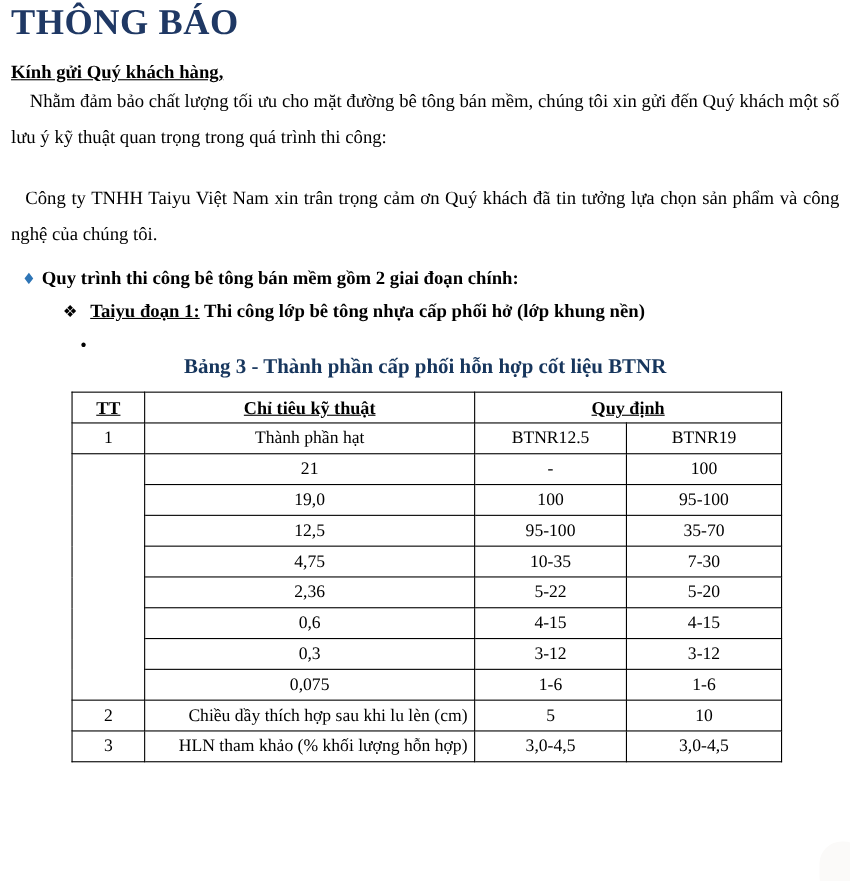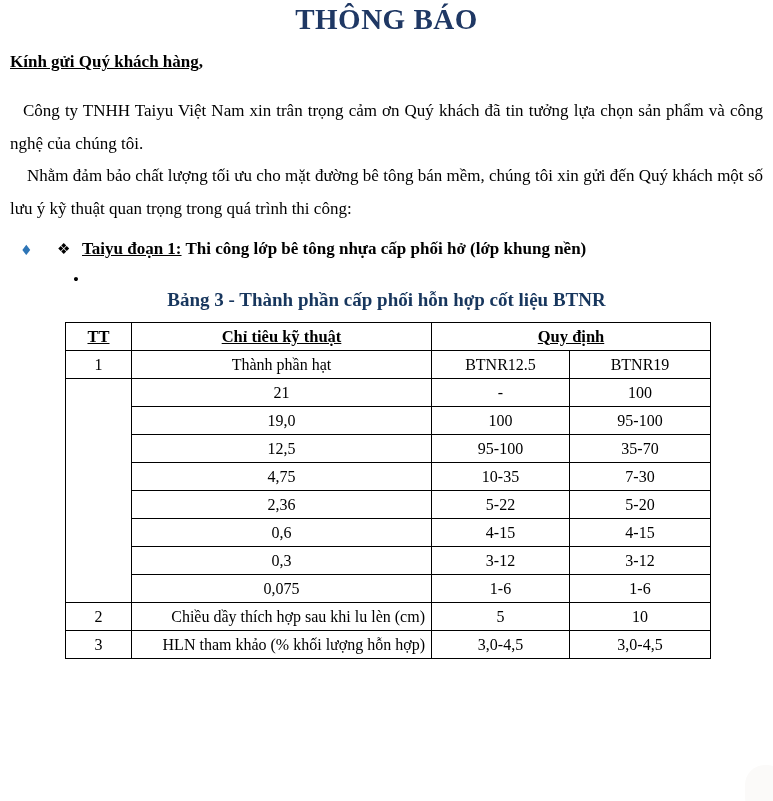--- a/index.html
+++ b/index.html
@@ -7,22 +7,22 @@
   body {
     width: 773px; height: 801px;
     font-family: "Liberation Serif", "DejaVu Serif", serif;
     color: #000000;
     position: relative;
     overflow: hidden;
   }
   .doc { padding: 0 10px; }
 
   .doc-title {
-    text-align: center;
-    font-size: 29px;
+    text-align: left;
+    font-size: 33px;
     font-weight: bold;
     color: #1F3864;
     padding-top: 3px;
     letter-spacing: 0.5px;
   }
   .doc-subtitle {
     text-align: center;
     font-size: 15.5px;
     font-weight: bold;
     font-style: italic;
@@ -121,26 +121,27 @@
 </head>
 <body>
 
 <div class="doc">
 
   <div class="doc-title">THÔNG BÁO</div>
 
 
   <div class="greeting">Kính gửi Quý khách hàng,</div>
 
+  <p class="para para-second">Nhằm đảm bảo chất lượng tối ưu cho mặt đường bê tông bán mềm, chúng tôi xin gửi đến Quý khách một số lưu ý kỹ thuật quan trọng trong quá trình thi công:</p>
+
   <p class="para para-first">Công ty TNHH Taiyu Việt Nam xin trân trọng cảm ơn Quý khách đã tin tưởng lựa chọn sản phẩm và công nghệ của chúng tôi.</p>
-
-  <p class="para para-second">Nhằm đảm bảo chất lượng tối ưu cho mặt đường bê tông bán mềm, chúng tôi xin gửi đến Quý khách một số lưu ý kỹ thuật quan trọng trong quá trình thi công:</p>
 
   <div class="bullet-l1">
     <span class="marker">♦</span>
+    <span>Quy trình thi công bê tông bán mềm gồm 2 giai đoạn chính:</span>
   </div>
 
   <div class="bullet-l2">
     <span class="marker">❖</span>
     <span class="underlined">Taiyu đoạn 1:</span><span> Thi công lớp bê tông nhựa cấp phối hở (lớp khung nền)</span>
   </div>
 
   <div class="bullet-l3">
     <span class="marker">•</span>
   </div>

